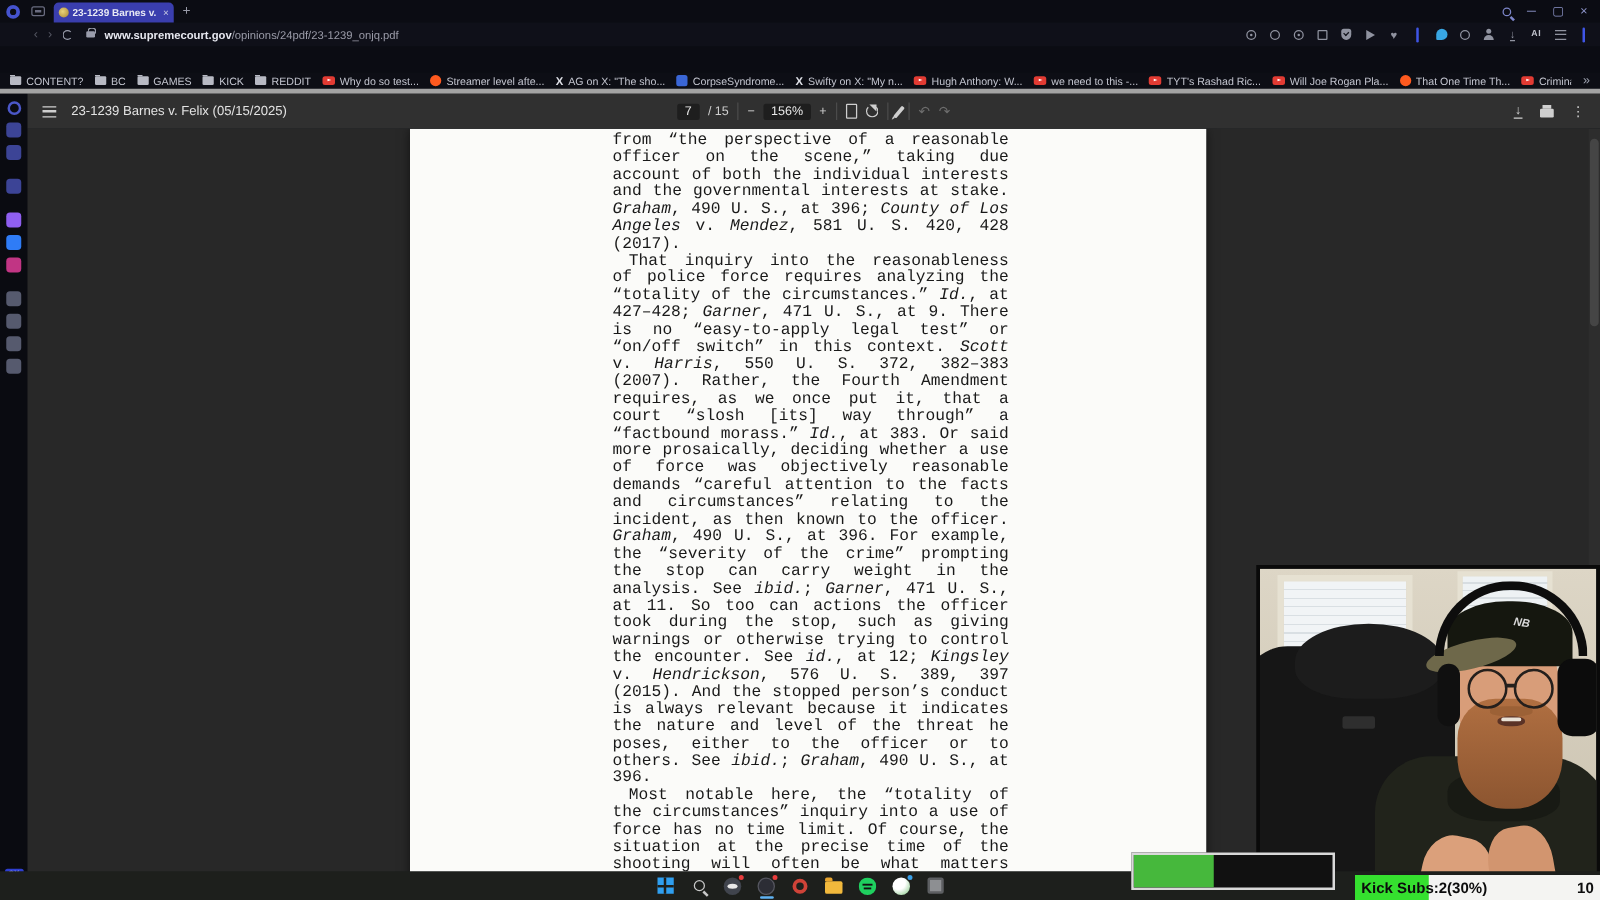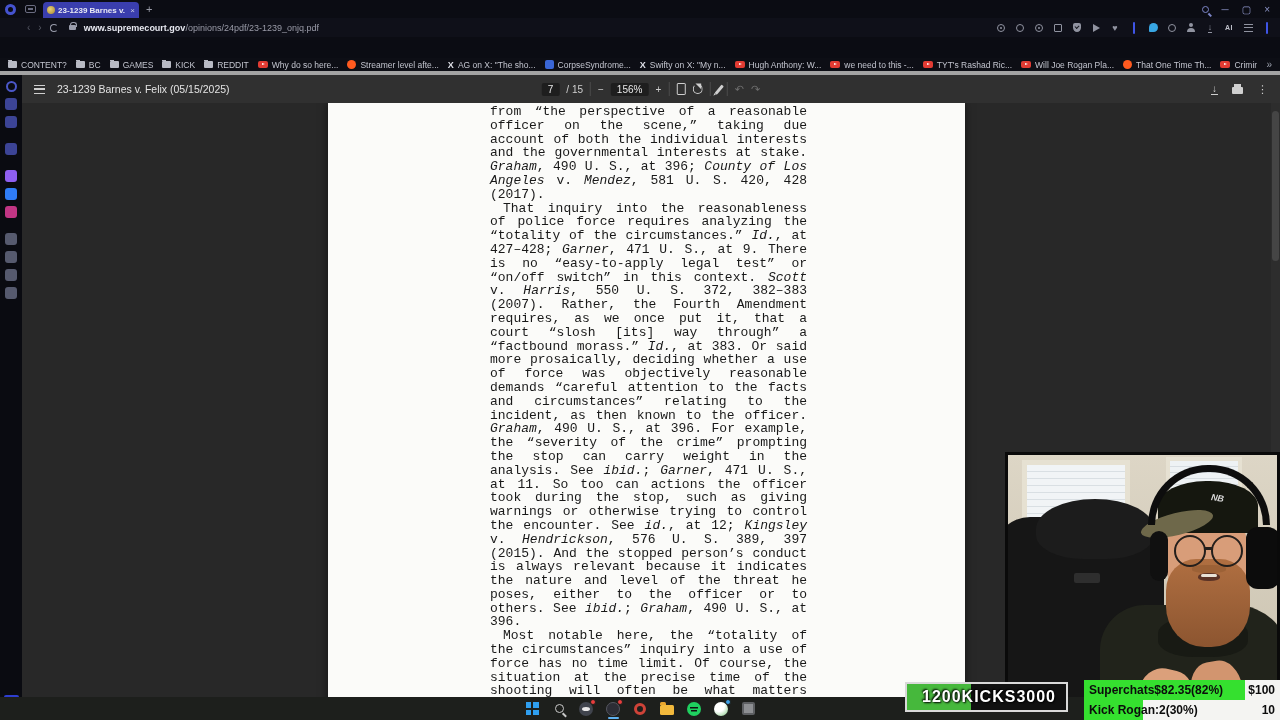--- a/index.html
+++ b/index.html
@@ -262,21 +262,21 @@
           <div class="bm">
             <span class="bmic ic-folder"></span>
             <span class="bmlabel">KICK</span>
           </div>
           <div class="bm">
             <span class="bmic ic-folder"></span>
             <span class="bmlabel">REDDIT</span>
           </div>
           <div class="bm">
             <span class="bmic ic-youtube"></span>
-            <span class="bmlabel">Why do so here...</span>
+            <span class="bmlabel">Why do so test...</span>
           </div>
           <div class="bm">
             <span class="bmic ic-reddit"></span>
             <span class="bmlabel">Streamer level afte...</span>
           </div>
           <div class="bm">
             <span class="bmic ic-x">X</span>
             <span class="bmlabel">AG on X: "The sho...</span>
           </div>
           <div class="bm">
@@ -398,44 +398,31 @@
     <div class="hp-cupL"></div>
     <div class="glassL"></div>
     <div class="glassR"></div>
     <div class="glassB"></div>
     <div class="handL"></div>
     <div class="handR"></div>
   </div>
 
   <div id="goals">
       <div class="goalrow">
-        <div class="goalfill" style="width: 82%; background: rgb(53, 224, 47);"></div>
-        <div class="goaltext">
-          <span class="goallabel">Superchats</span>
-          <span class="goalvalue">$82.35(82%)</span>
-          <span class="goaltarget">$100</span>
-        </div>
-      </div>
-      <div class="goalrow">
         <div class="goalfill" style="width: 30%; background: rgb(53, 224, 47);"></div>
         <div class="goaltext">
-          <span class="goallabel">Kick Rogan:</span>
+          <span class="goallabel">Kick Subs:</span>
           <span class="goalvalue">2(30%)</span>
           <span class="goaltarget">10</span>
         </div>
       </div>
     </div>
 
   <div id="kicks">
     <div class="kicksfill" style="width: 40%; background: rgb(70, 184, 60);"></div>
-    <div class="kickstext">
-      <span>1200</span>
-      <span>KICKS</span>
-      <span>3000</span>
-    </div>
   </div>
 
   <div id="taskbar">
       <div class="tb">
         <div class="i-start"></div>
       </div>
       <div class="tb">
         <div class="i-search"></div>
       </div>
       <div class="tb">

